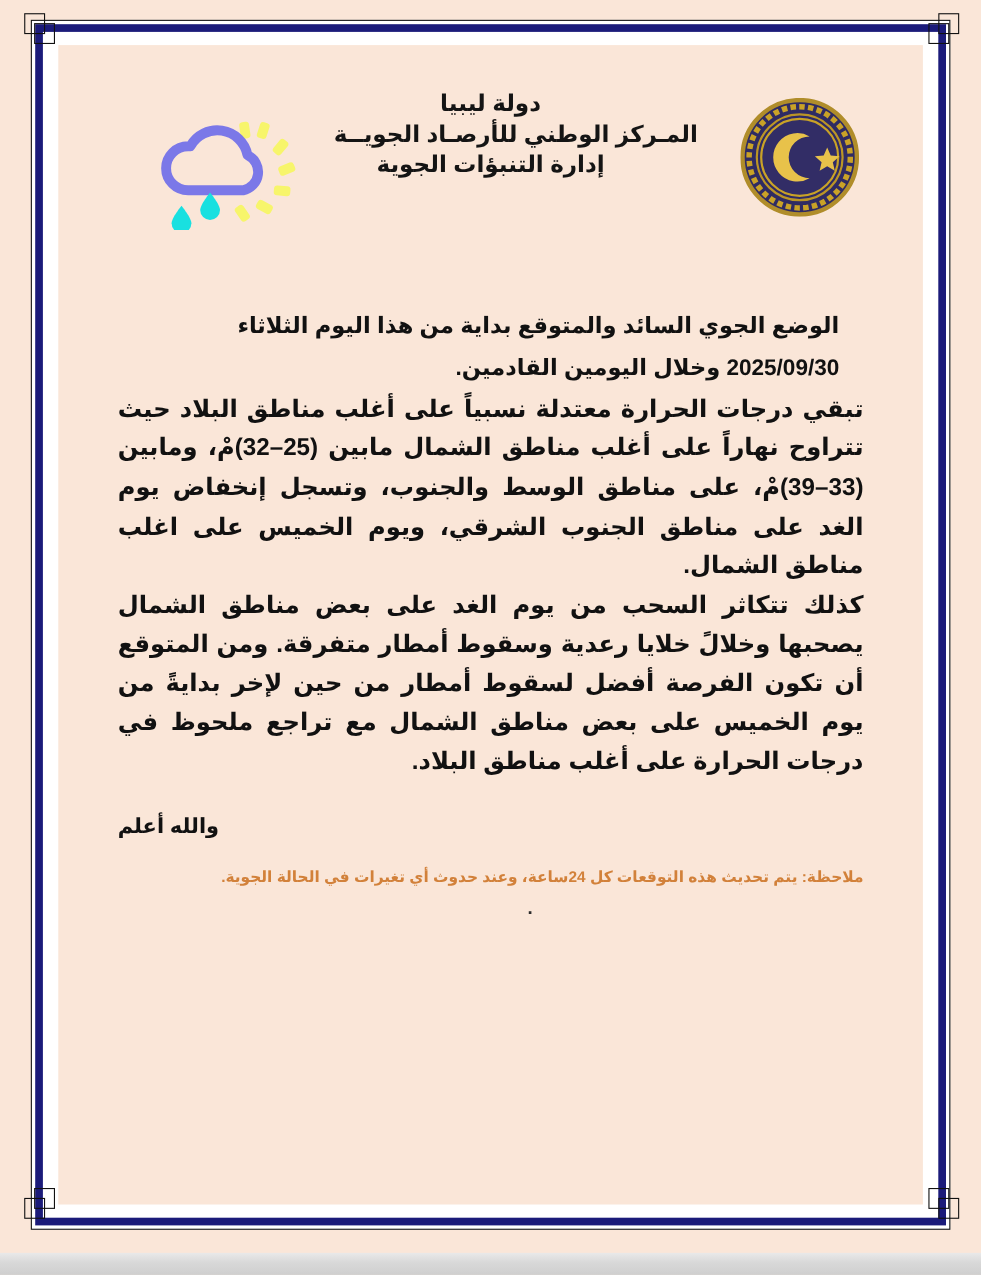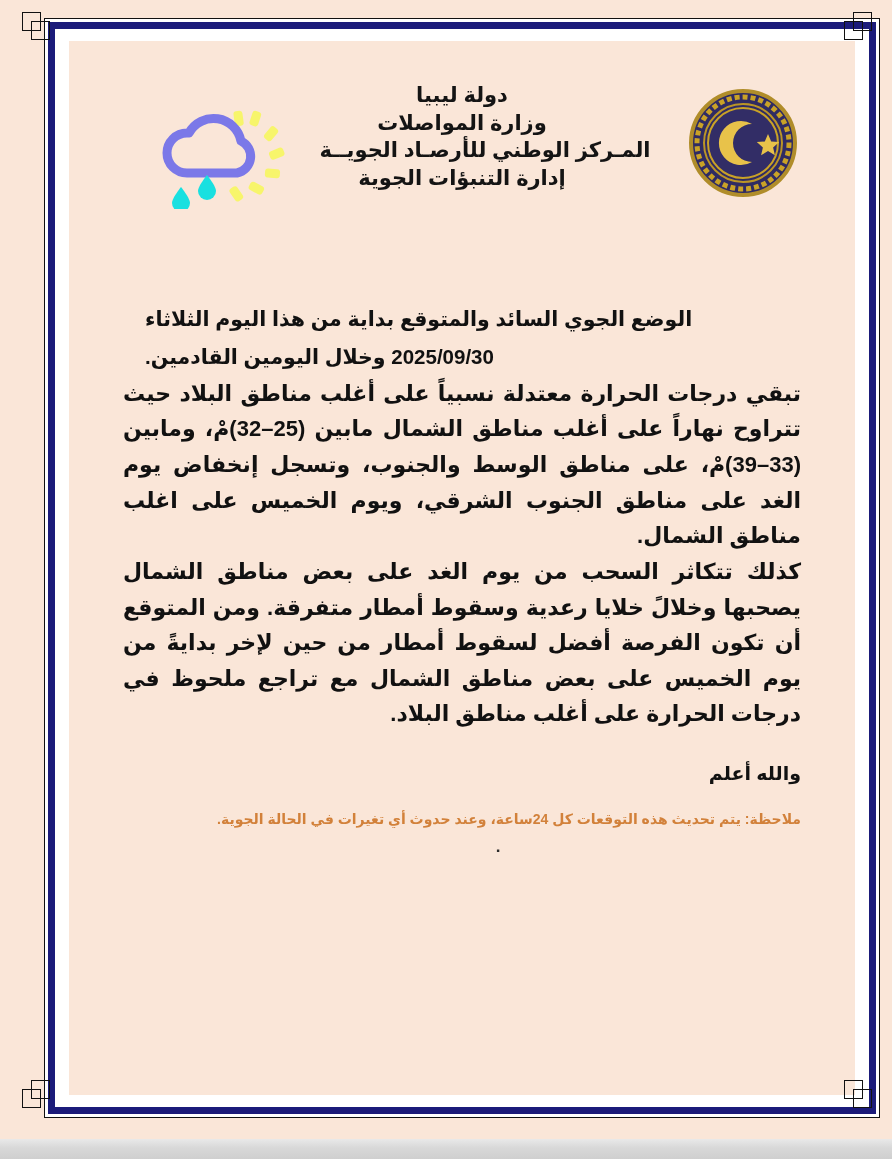--- a/index.html
+++ b/index.html
@@ -12,21 +12,21 @@
     height: 1159px;
     background: #fae6d8;
     font-family: "Liberation Sans", "DejaVu Sans", sans-serif;
     overflow: hidden;
     position: relative;
   }
 
   
   .page-frame {
     position: absolute;
-    left: 44px;
+    left: 28px;
     top: 18px;
     width: 836px;
     height: 1100px;
     box-sizing: border-box;
     border: 1px solid #111111;
     background: #ffffff;
   }
   .page-frame-inner {
     position: absolute;
     left: 3px;
@@ -117,40 +117,40 @@
 
   
   .bulletin {
     padding: 0 54px;
     direction: rtl;
   }
   .bulletin-title {
     font-size: 20.5px;
     font-weight: bold;
     color: #111111;
-    text-align: left;
+    text-align: right;
     line-height: 1.85;
-    margin: 84px 22px 0 22px;
+    margin: 62px 22px 0 22px;
   }
   p.para {
     font-size: 22px;
     font-weight: bold;
     color: #111111;
     text-align: justify;
     text-align-last: right;
     line-height: 1.62;
     margin: 0;
   }
   .para-1 { margin-top: 74px; }
   .para-2 { margin-top: 28px; }
   .para-3 { margin-top: 26px; }
 
   .closing-line {
     margin-top: 30px;
-    text-align: right;
+    text-align: left;
     font-size: 19px;
     font-weight: bold;
     color: #111111;
   }
 
   .note-line {
     margin-top: 26px;
     font-size: 14px;
     font-weight: bold;
     color: #d2813a;
@@ -199,21 +199,20 @@
             <circle cx="54" cy="54" r="39" fill="none" stroke="#bb9526" stroke-width="2"></circle>
             <circle cx="54" cy="54" r="35" fill="#322d66"></circle>
             <circle cx="54" cy="54" r="35" fill="none" stroke="#c9a227" stroke-width="2"></circle>
             <path d="M63,35 a22,22 0 1 0 0,38 a18,18 0 1 1 0,-38 z" fill="#e8c24a"></path>
             <path d="M79,45 l3.2,7.4 8,0.7 -6.1,5.3 1.8,7.9 -6.9,-4.2 -6.9,4.2 1.8,-7.9 -6.1,-5.3 8,-0.7 z" fill="#e8c24a"></path>
           </svg>
         </div>
 
         <div class="org-titles">
           <div>دولة ليبيا</div>
-          <div>وزارة المواصلات</div>
           <div class="org-line-3">المـركز الوطني للأرصـاد الجويــة</div>
           <div>إدارة التنبؤات الجوية</div>
         </div>
       </div>
 
       <div class="bulletin">
 
         <div class="bulletin-title">الوضع الجوي السائد والمتوقع بداية من هذا اليوم الثلاثاء 2025/09/30 وخلال اليومين القادمين.</div>
 
         <p class="para para-1">تبقي درجات الحرارة معتدلة نسبياً على أغلب مناطق البلاد حيث تتراوح نهاراً على أغلب مناطق الشمال مابين (25–32)مْ، ومابين (33–39)مْ، على مناطق الوسط والجنوب، وتسجل إنخفاض يوم الغد على مناطق الجنوب الشرقي، ويوم الخميس على اغلب مناطق الشمال.</p>

